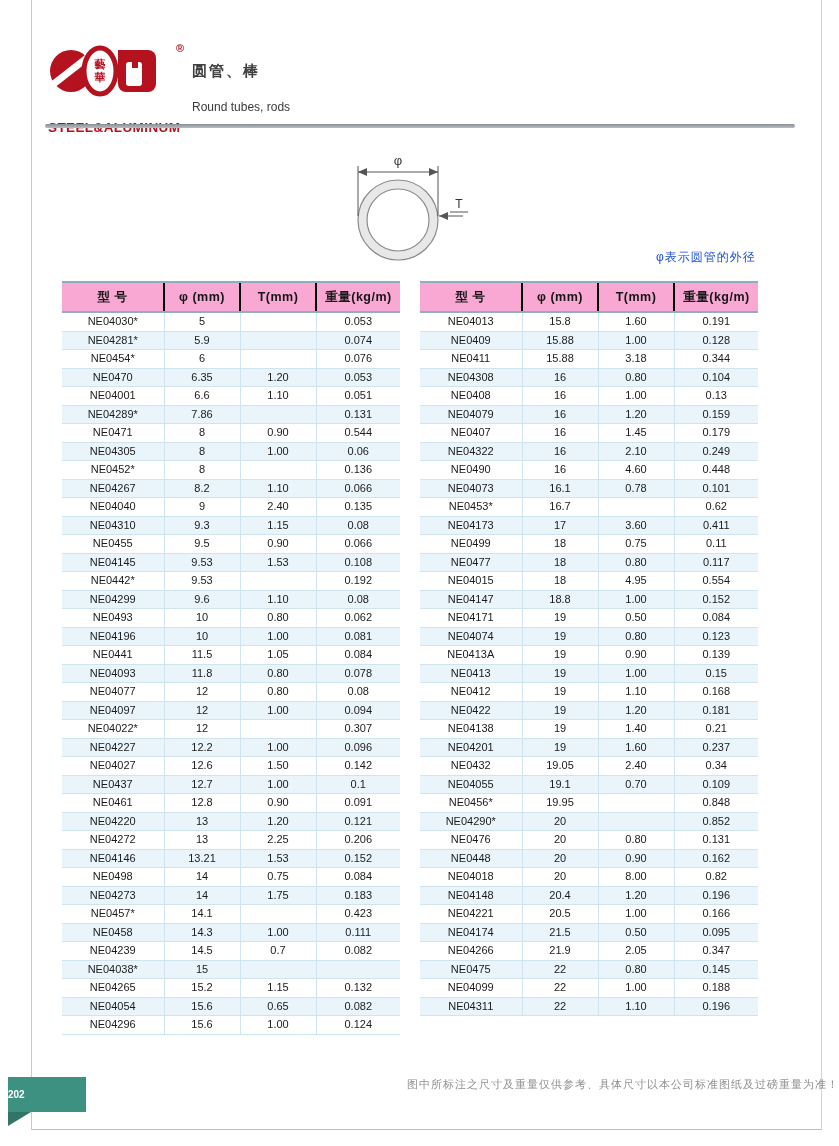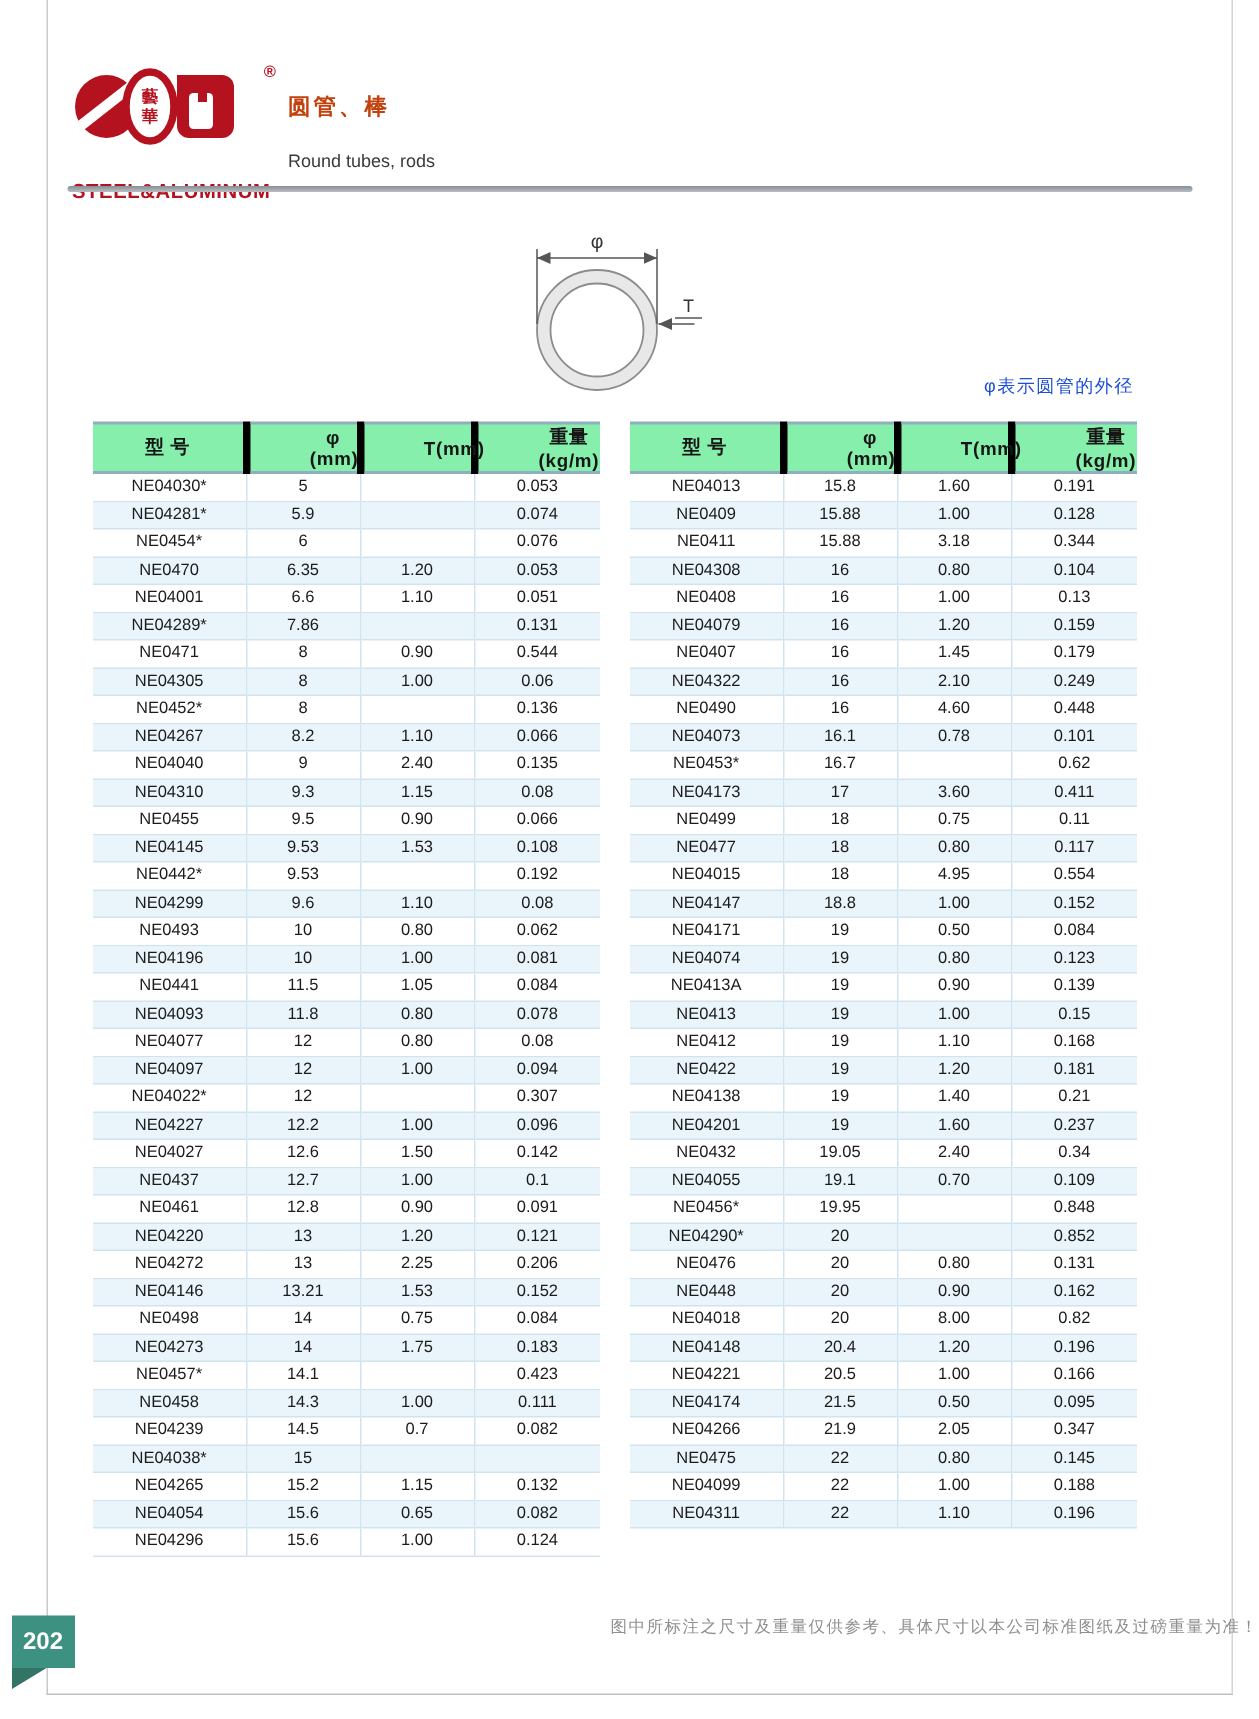--- a/index.html
+++ b/index.html
@@ -18,61 +18,61 @@
   }
   
   .logo { position: absolute; left: 48px; top: 42px; width: 130px; }
   .logo-emblem { display: block; }
   .logo-reg { position: absolute; right: -6px; top: 0; color: #b5121f; font-size: 11px; font-weight: bold; }
   .logo-text {
     color: #b5121f; font-weight: bold; font-size: 13.5px; letter-spacing: 0.4px;
     margin-top: 18px; white-space: nowrap;
   }
   .title-block { position: absolute; left: 192px; top: 62px; }
-  .title-cn { font-size: 15px; font-weight: bold; color: #c2410c; letter-spacing: 2px; }
+  .title-cn { font-size: 15px; font-weight: bold; color: #404040; letter-spacing: 2px; }
   .title-en { font-size: 12px; color: #3a3a3a; margin-top: 19px; }
   .divider {
     position: absolute; left: 45px; top: 124px; width: 750px; height: 4px;
     background: linear-gradient(#878f96, #b8bdc1);
     border-radius: 2px;
   }
   
   .diagram { position: absolute; left: 308px; top: 152px; }
   .diagram-note { position: absolute; left: 656px; top: 249px; font-size: 12px; color: #1d4ed8; letter-spacing: 1px; }
   
   .spec-table {
     position: absolute; top: 281px; width: 338px;
     border-collapse: collapse; table-layout: fixed;
     border-bottom: 1px solid #cfe4ef;
   }
   .spec-table-left  { left: 62px; }
   .spec-table-right { left: 420px; }
   .spec-table th {
-    height: 30px; background: #86efac;
+    height: 30px; background: #f9a8d4;
     font-size: 12.5px; font-weight: bold; color: #161616;
     border-top: 2px solid #8fafc0; border-bottom: 2px solid #8fafc0;
     letter-spacing: 0.5px;
   }
-  .spec-table th + th { border-left: 5px solid #000000; padding-left: 40px; }
+  .spec-table th + th { border-left: 2px solid #000000; }
   .spec-table td {
     height: 17.5px; line-height: 17.5px;
     font-size: 11px; text-align: center; color: #1b1b1b;
     border-top: 1px solid #cfe4ef; padding: 0;
     overflow: hidden; white-space: nowrap;
   }
   .spec-table tbody tr:first-child td { border-top: none; }
   .spec-table td + td { border-left: 1px solid #cfe4ef; }
   .spec-table tbody tr:nth-child(even) { background: #e9f4fb; }
   
   .page-tab {
-    position: absolute; left: 8px; top: 1077px; width: 42px; height: 35px;
+    position: absolute; left: 8px; top: 1077px; width: 78px; height: 35px;
     background: #3d9181;
-    display: flex; align-items: center; justify-content: flex-end;
+    display: flex; align-items: center; 
     padding-right: 8px;
-    color: #ffffff; font-size: 16px; font-weight: bold;
+    color: #ffffff; font-size: 10px; font-weight: bold;
   }
   .page-tab-fold {
     position: absolute; left: 8px; top: 1112px; width: 23px; height: 14px;
     background: #327567;
     clip-path: polygon(0 0, 100% 0, 0 100%);
   }
   .footer-note {
     position: absolute; left: 0; top: 1077px; width: 839px;
     text-align: right; font-size: 11px; color: #8f8f8f; letter-spacing: 1px;
   }

